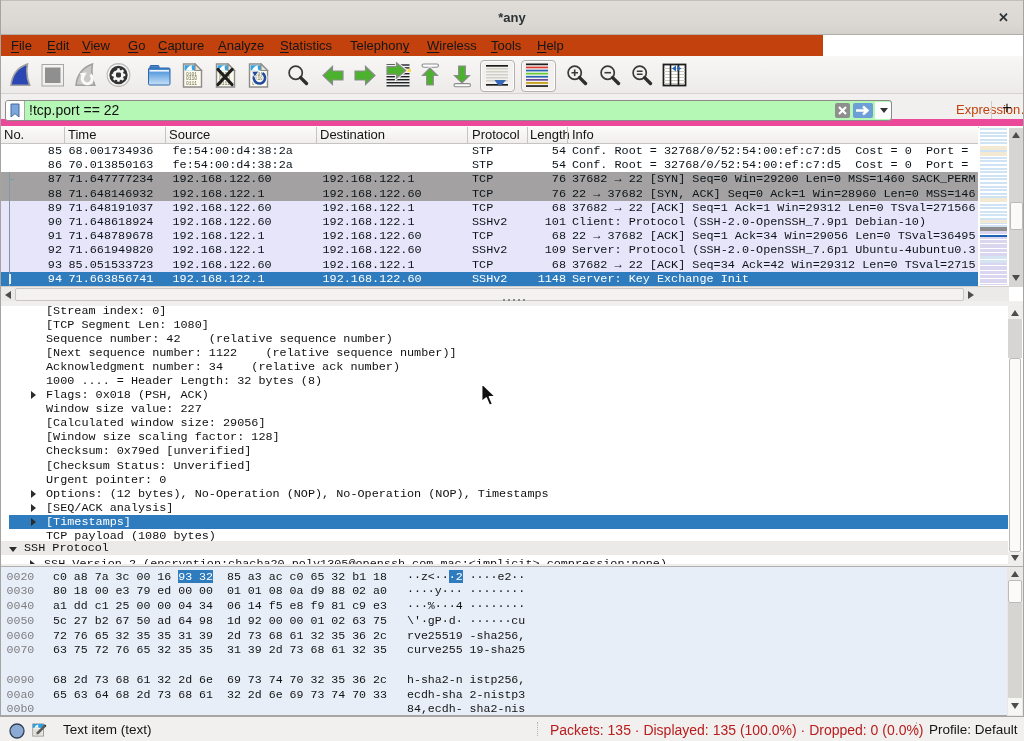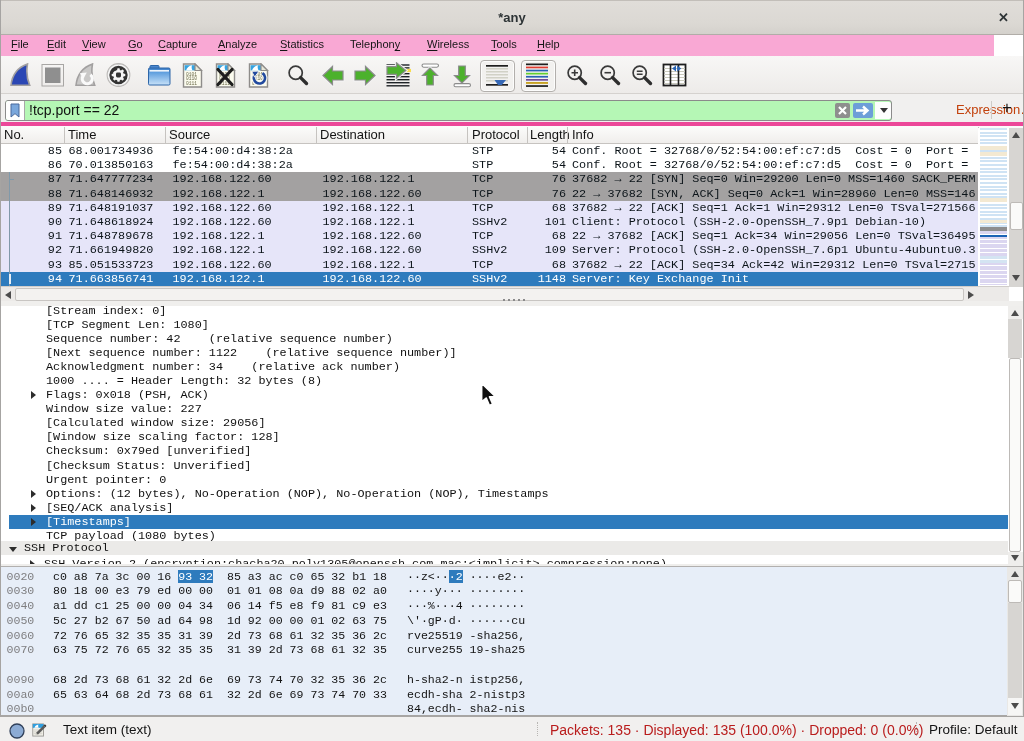--- a/index.html
+++ b/index.html
@@ -1,25 +1,25 @@
 <!DOCTYPE html>
 <html><head><meta charset="utf-8"><style>
 html,body{margin:0;padding:0}
 body{width:1024px;height:741px;overflow:hidden;font-family:"Liberation Sans",sans-serif;background:#fff;position:relative}
 .a{position:absolute}
 #win{position:absolute;left:0;top:0;width:1024px;height:717px;border-left:1px solid #a6a4a2;border-right:1px solid #a6a4a2;box-sizing:border-box;z-index:50;pointer-events:none}
 #titlebar{position:absolute;left:0;top:0;width:1024px;height:35px;background:linear-gradient(#e0ddd9,#dbd8d3 70%,#d4d1cc);border-top:1px solid #c2beb9;border-bottom:1px solid #b1ada8;box-sizing:border-box}
 #title{position:absolute;left:0;top:9px;width:1024px;text-align:center;font-size:13px;font-weight:bold;color:#2d3335}
 #closex{position:absolute;left:998px;top:9px;width:18px;font-size:13px;font-weight:bold;color:#2d3335}
-#menubar{position:absolute;left:1px;top:35px;width:993px;height:21px;background:#f9a8d4;font-size:11px;color:#161616}
+#menubar{position:absolute;left:1px;top:35px;width:822px;height:21px;background:#c2410c;font-size:13px;color:#161616}
 .mi{position:absolute;top:3px}
 .mi u{text-decoration-thickness:1px;text-underline-offset:2px}
 #toolbar{position:absolute;left:1px;top:56px;width:1022px;height:38px;background:linear-gradient(#f8f7f6,#edebe9);border-bottom:1px solid #d5d2cf;box-sizing:border-box}
 .tsep{position:absolute;top:64px;width:1px;height:23px;background:#cfccc9}
-#filterbar{position:absolute;left:1px;top:94px;width:1022px;height:32px;background:#f1f0ef;border-bottom:4px solid #ec4899;box-sizing:border-box}
+#filterbar{position:absolute;left:1px;top:94px;width:1022px;height:32px;background:#f1f0ef;border-bottom:7px solid #ec4899;box-sizing:border-box}
 #fbox{position:absolute;left:4px;top:6px;width:887px;height:21px;background:#b5f7b5;border:1px solid #8b8b8b;border-radius:3px;box-sizing:border-box}
 #fbook{position:absolute;left:0px;top:0px;width:18px;height:19px;background:#fff;border-right:1px solid #a8a8a8;border-radius:2px 0 0 2px}
 #ftext{position:absolute;left:23px;top:1px;font-size:14px;color:#111}
 #fx{position:absolute;left:829px;top:2px;width:15px;height:15px;background:#8e8e8e;border-radius:2px}
 #fgo{position:absolute;left:847px;top:2px;width:20px;height:15px;background:#6d9ed8;border-radius:2px}
 #fdrop{position:absolute;left:869px;top:1px;width:16px;height:17px;background:#fdfdfd;border-radius:0 2px 2px 0}
 #fcaret{position:absolute;left:873.5px;top:7px;width:0;height:0;border-left:4px solid transparent;border-right:4px solid transparent;border-top:5px solid #333}
 #fexpr{position:absolute;left:955px;top:8px;font-size:13px;color:#c2410c}
 #fplus{position:absolute;left:1001px;top:4px;font-size:17px;color:#161616}
 #fsep{position:absolute;left:990px;top:7px;width:1px;height:18px;background:#cfccc9}

